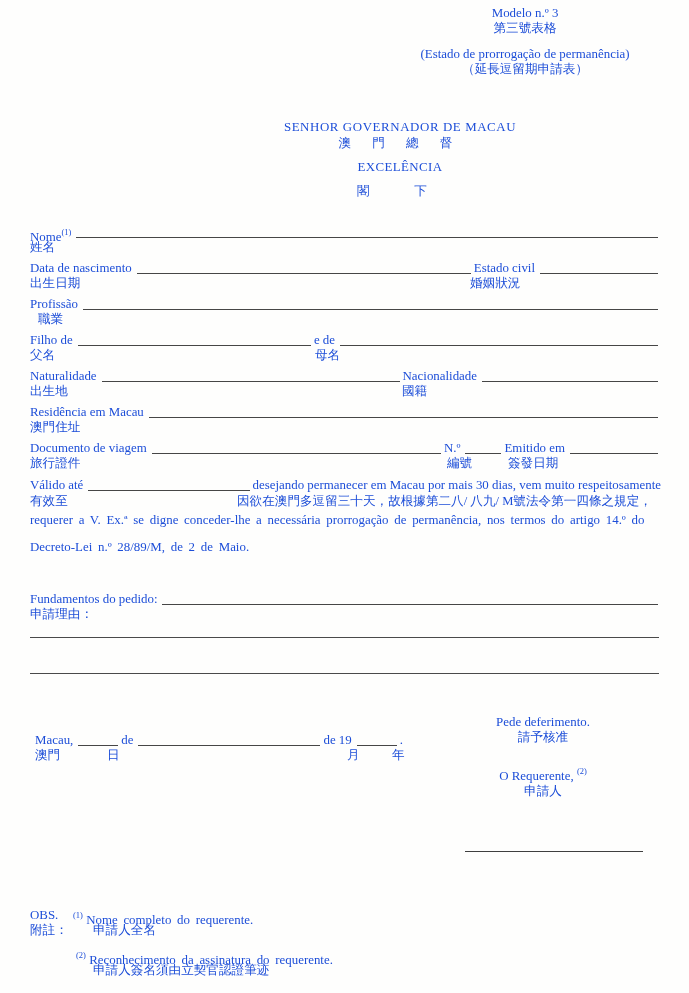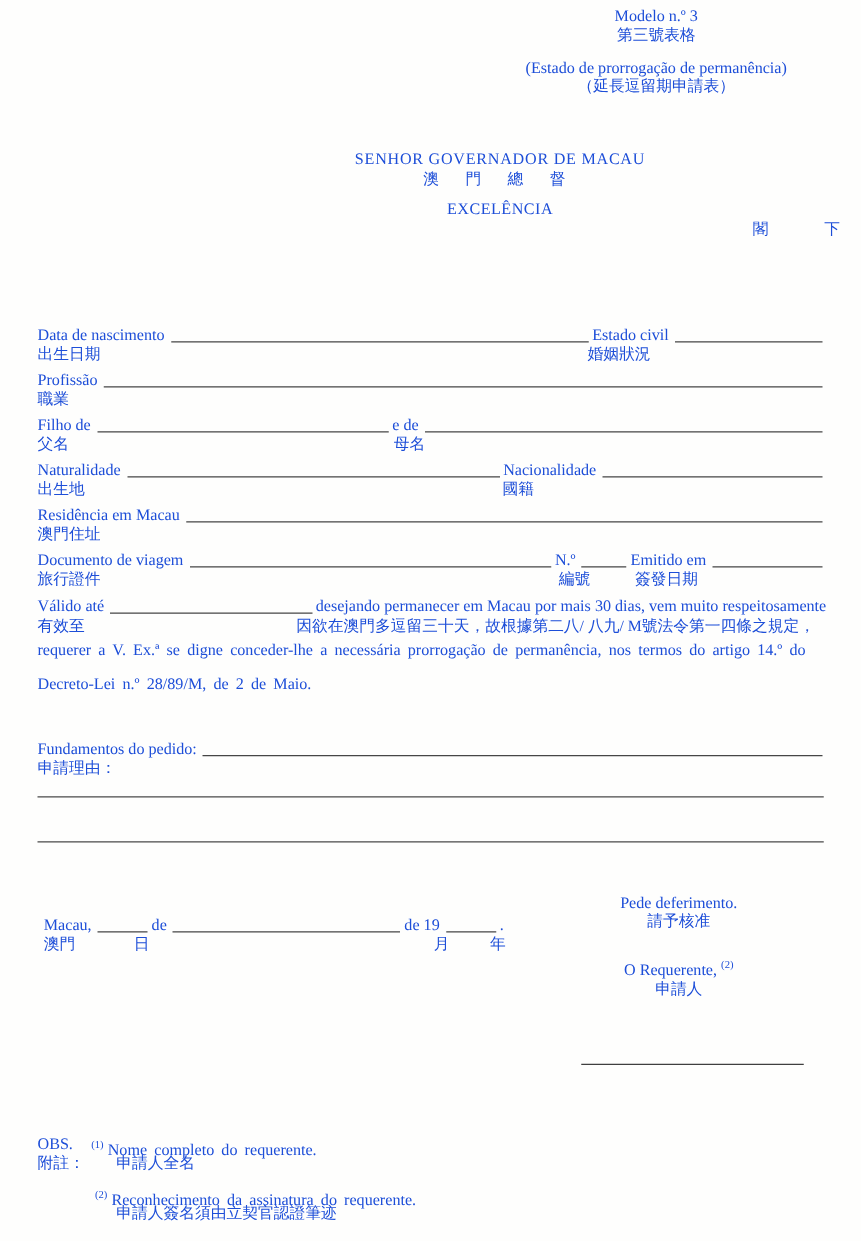--- a/index.html
+++ b/index.html
@@ -10,21 +10,21 @@
   .zh{font-size:12.6px;line-height:15px;white-space:nowrap;}
   .ctr{text-align:center;}
   
   .hdr{top:6px;left:389px;width:272px;}
   .hdr .sub{margin-top:11px;}
   
   .addr{top:120px;left:112px;width:576px;}
   .gov-pt{letter-spacing:0.6px;}
   .gov-zh{letter-spacing:9px;margin-top:1px;}
   .exc-pt{margin-top:9px;letter-spacing:0.4px;}
-  .exc-zh{letter-spacing:16px;margin-top:1px;text-align:right;}
+  .exc-zh{letter-spacing:16px;margin-top:9px;}
   
   .frow{left:30px;width:631px;height:32px;}
   .ftop{display:flex;align-items:flex-start;}
   .flabel{white-space:nowrap;flex:0 0 auto;}
   .ffill{border-bottom:1.2px solid #464646;height:12px;margin:0 3px 0 5px;flex:1 1 40px;min-width:12px;}
   .ffx{flex:0 0 auto;}
   .zh-abs{position:absolute;top:15px;}
   sup{font-size:8.5px;vertical-align:6px;letter-spacing:0;}
   .rule{border-top:1.1px solid #4a4a4a;height:0;left:30px;width:629px;}
   .ws{word-spacing:2.5px;}
@@ -45,38 +45,45 @@
     <div class="zh">（延長逗留期申請表）</div>
   </div>
 
   <div class="abs addr ctr">
     <div class="pt gov-pt">SENHOR GOVERNADOR DE MACAU</div>
     <div class="zh gov-zh">澳 門 總 督</div>
     <div class="pt exc-pt">EXCELÊNCIA</div>
     <div class="zh exc-zh">閣　下</div>
   </div>
 
+  <div class="abs frow" style="top:225px">
+    <div class="ftop">
+      <span class="pt flabel"><span>Nome</span><sup>(1)</sup></span>
+      <span class="ffill"></span>
+    </div>
+    <span class="zh zh-abs" style="left:0">姓名</span>
+  </div>
 
   <div class="abs frow" style="top:261px">
     <div class="ftop">
       <span class="pt flabel">Data de nascimento</span>
       <span class="ffill"></span>
       <span class="pt flabel">Estado civil</span>
       <span class="ffill ffx" style="flex-basis:118px"></span>
     </div>
     <span class="zh zh-abs" style="left:0">出生日期</span>
     <span class="zh zh-abs" style="left:440px">婚姻狀況</span>
   </div>
 
   <div class="abs frow" style="top:297px">
     <div class="ftop">
       <span class="pt flabel">Profissão</span>
       <span class="ffill"></span>
     </div>
-    <span class="zh zh-abs" style="left:0">職業</span>
+    <span class="zh zh-abs" style="left:8px">職業</span>
   </div>
 
   <div class="abs frow" style="top:333px">
     <div class="ftop">
       <span class="pt flabel">Filho de</span>
       <span class="ffill"></span>
       <span class="pt flabel">e de</span>
       <span class="ffill ffx" style="flex-basis:318px"></span>
     </div>
     <span class="zh zh-abs" style="left:0">父名</span>

